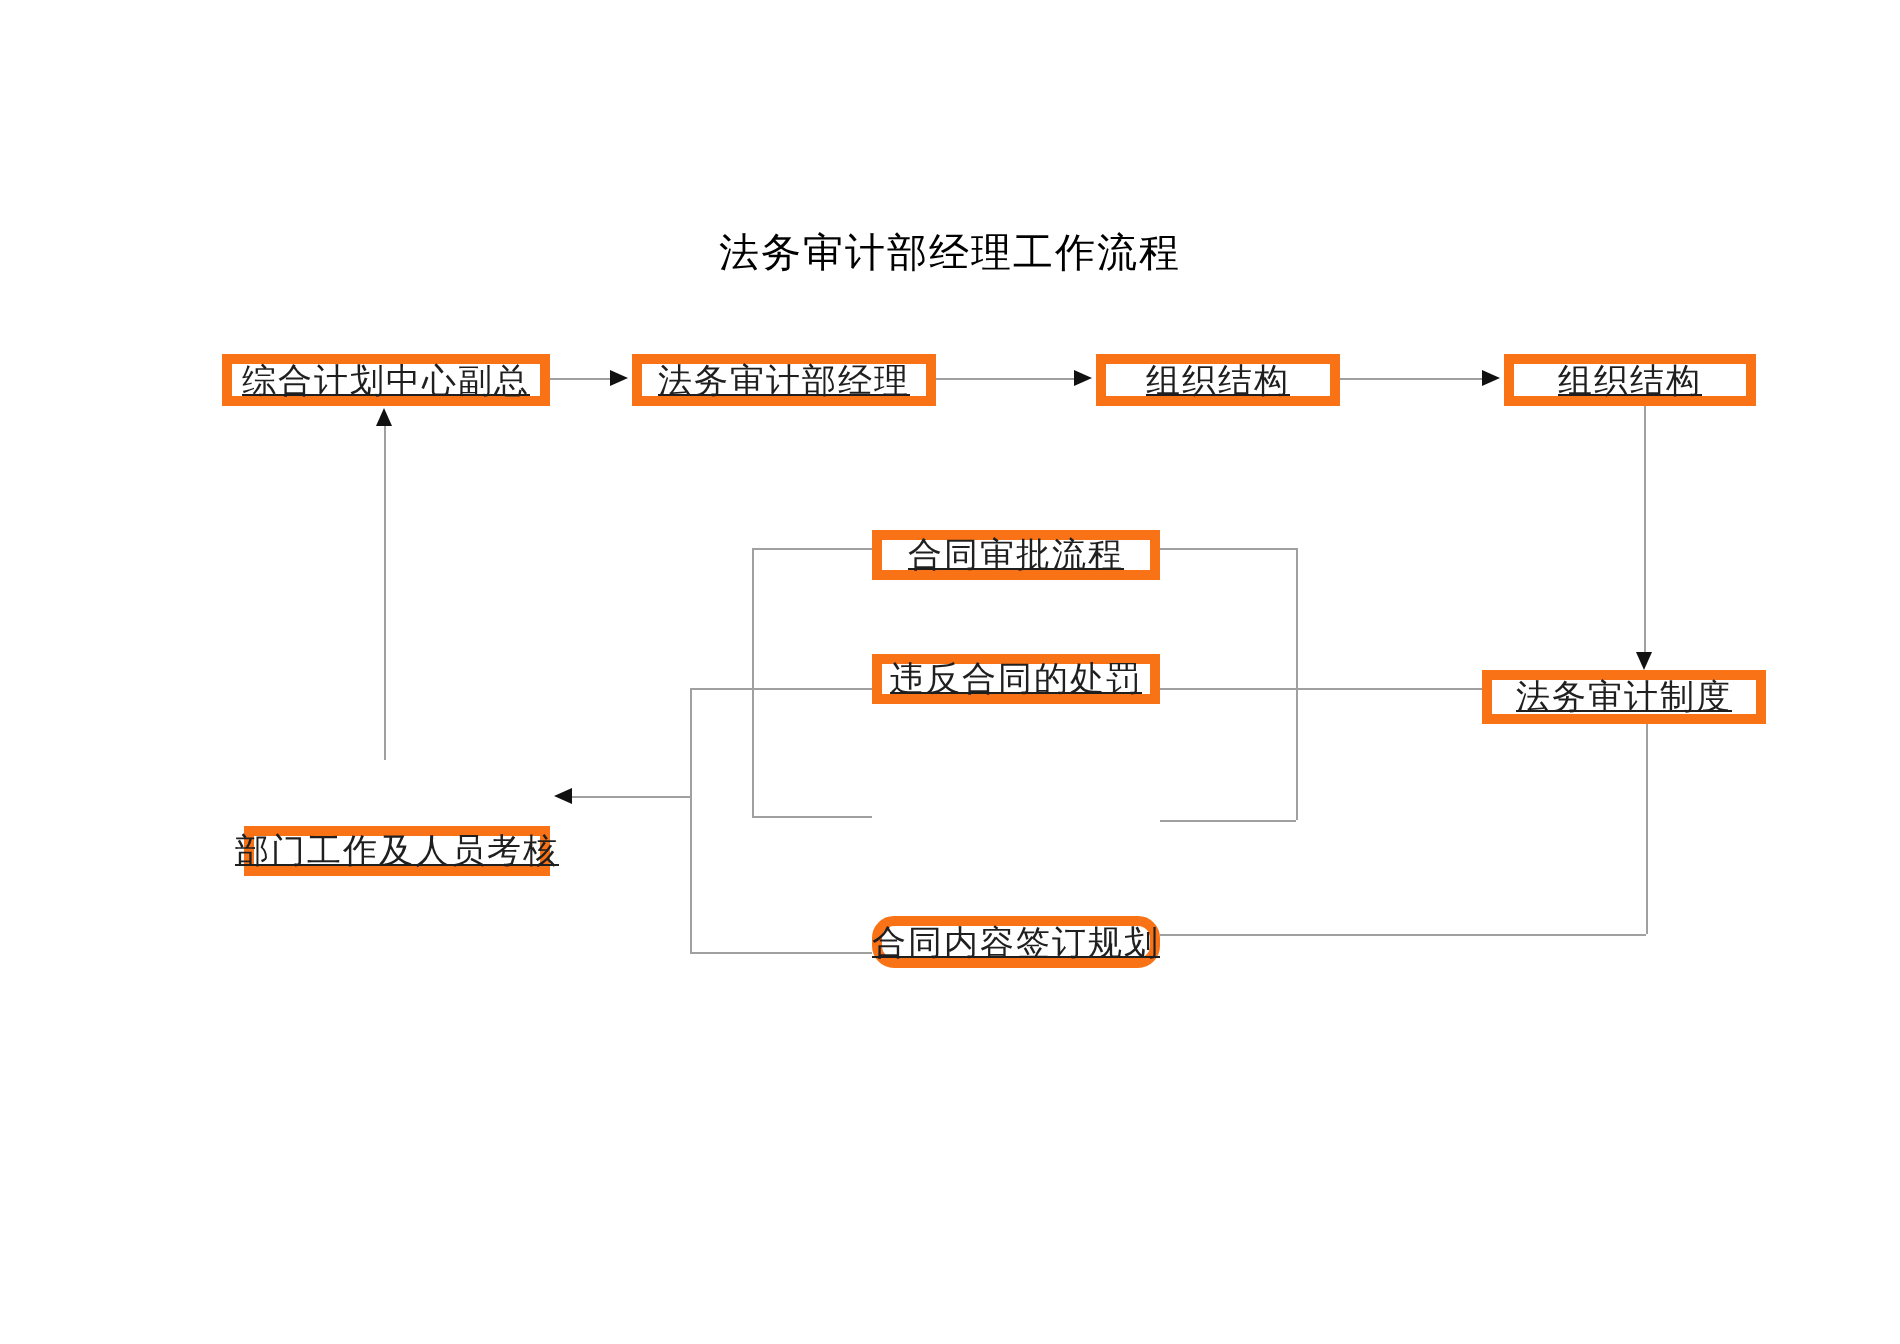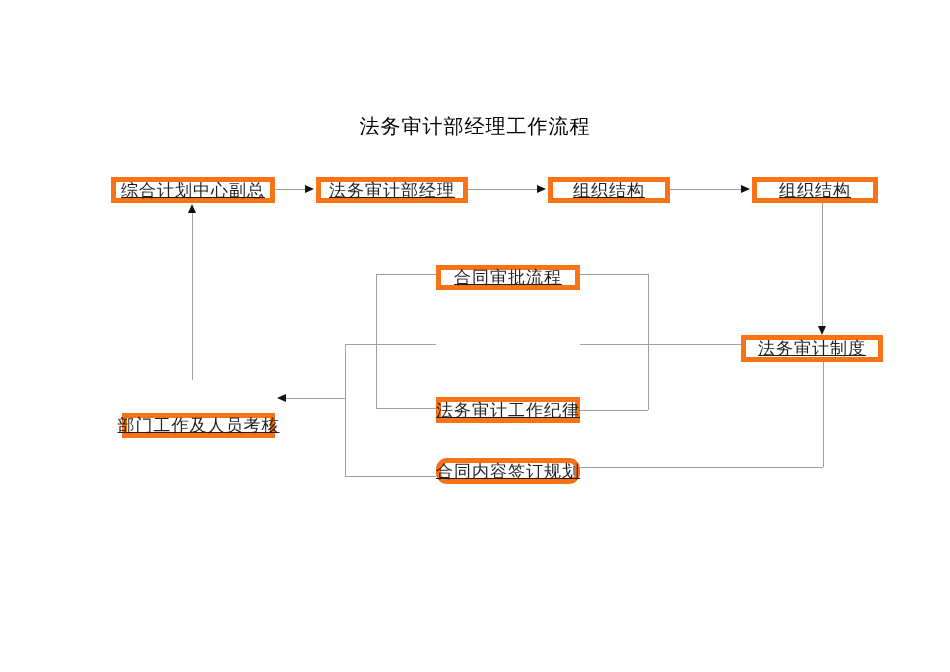--- a/index.html
+++ b/index.html
@@ -59,21 +59,21 @@
 <div class="canvas">
 
   <h1 class="title">法务审计部经理工作流程</h1>
 
   <div class="node" style="left:111px; top:177px; width:164px; height:26px;">综合计划中心副总</div>
   <div class="node" style="left:316px; top:177px; width:152px; height:26px;">法务审计部经理</div>
   <div class="node" style="left:548px; top:177px; width:122px; height:26px;">组织结构</div>
   <div class="node" style="left:752px; top:177px; width:126px; height:26px;">组织结构</div>
 
   <div class="node" style="left:436px; top:265px; width:144px; height:25px;">合同审批流程</div>
-  <div class="node" style="left:436px; top:397px; width:144px; height:26px;">法务审计工作纪律</div>
+  <div class="node" style="left:436px; top:327px; width:144px; height:25px;">违反合同的处罚</div>
   <div class="node" style="left:436px; top:458px; width:144px; height:26px;border-radius:11px;">合同内容签订规划</div>
 
   <div class="node" style="left:741px; top:335px; width:142px; height:27px;">法务审计制度</div>
   <div class="node" style="left:122px; top:380px; width:153px; height:25px;margin-top:33px;">部门工作及人员考核</div>
 
   <div class="cline h" style="left:275px; top:189px; width:30px;"></div>
   <div class="arrowhead right" style="left:305px; top:185px;"></div>
 
   <div class="cline h" style="left:468px; top:189px; width:69px;"></div>
   <div class="arrowhead right" style="left:537px; top:185px;"></div>

